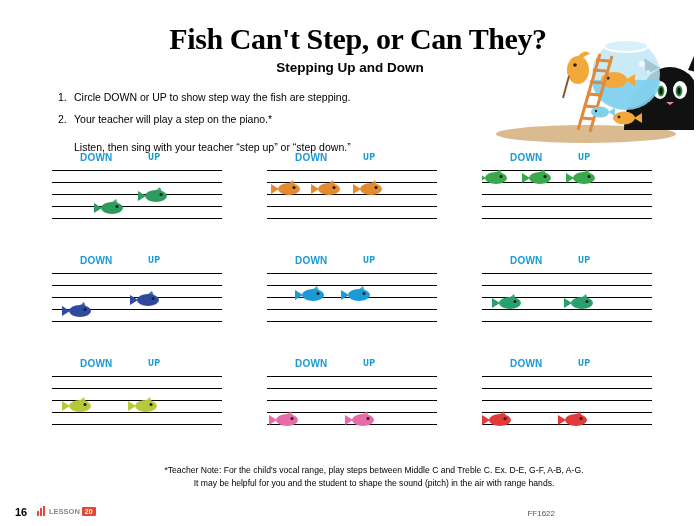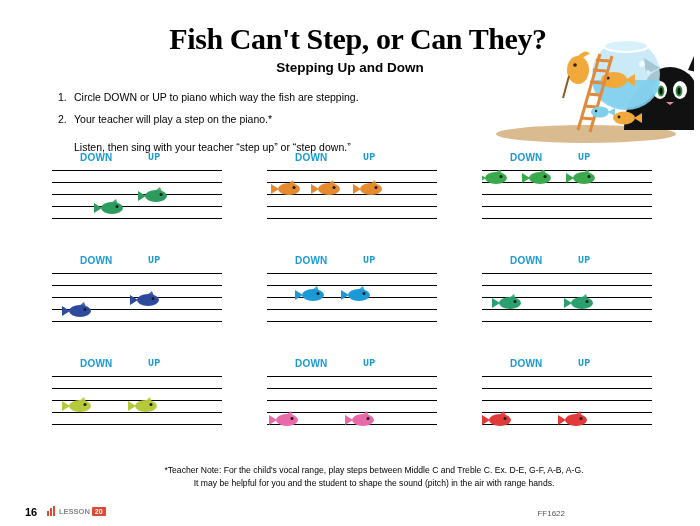--- a/index.html
+++ b/index.html
@@ -142,21 +142,21 @@
     width: 700px;
     text-align: center;
     font-size: 8.6px;
     color: #000;
     line-height: 1.5;
     margin-left: 24px;
   }
   .footer {
     position: absolute;
     bottom: 8px;
-    left: 11px;
+    left: 1px;
     width: 568px;
     height: 18px;
   }
   .page-num {
     position: absolute;
     left: 14px;
     bottom: 0;
     font-size: 11px;
     font-weight: bold;
     color: #000;
@@ -271,21 +271,21 @@
         <ellipse cx="0" cy="0" rx="11" ry="6.5" fill="#f2a93b"></ellipse>
         <path d="M10 0 l8 -5 l0 10 z" fill="#f2a93b"></path>
         <circle cx="-5" cy="-1" r="1.4" fill="#222"></circle>
       </g>
     </svg>
   </div>
 
   <div class="instructions">
     <div class="instr-row">
       <span class="instr-num">1.</span>
-      <span class="instr-text">Circle DOWN or UP to piano which way the fish are stepping.</span>
+      <span class="instr-text">Circle DOWN or UP to show step way the fish are stepping.</span>
     </div>
     <div class="instr-row">
       <span class="instr-num">2.</span>
       <span class="instr-text">
         <span>Your teacher will play a step on the piano.*</span>
         <span class="instr-sub">Listen, then sing with your teacher “step up” or “step down.”</span>
       </span>
     </div>
   </div>
 

